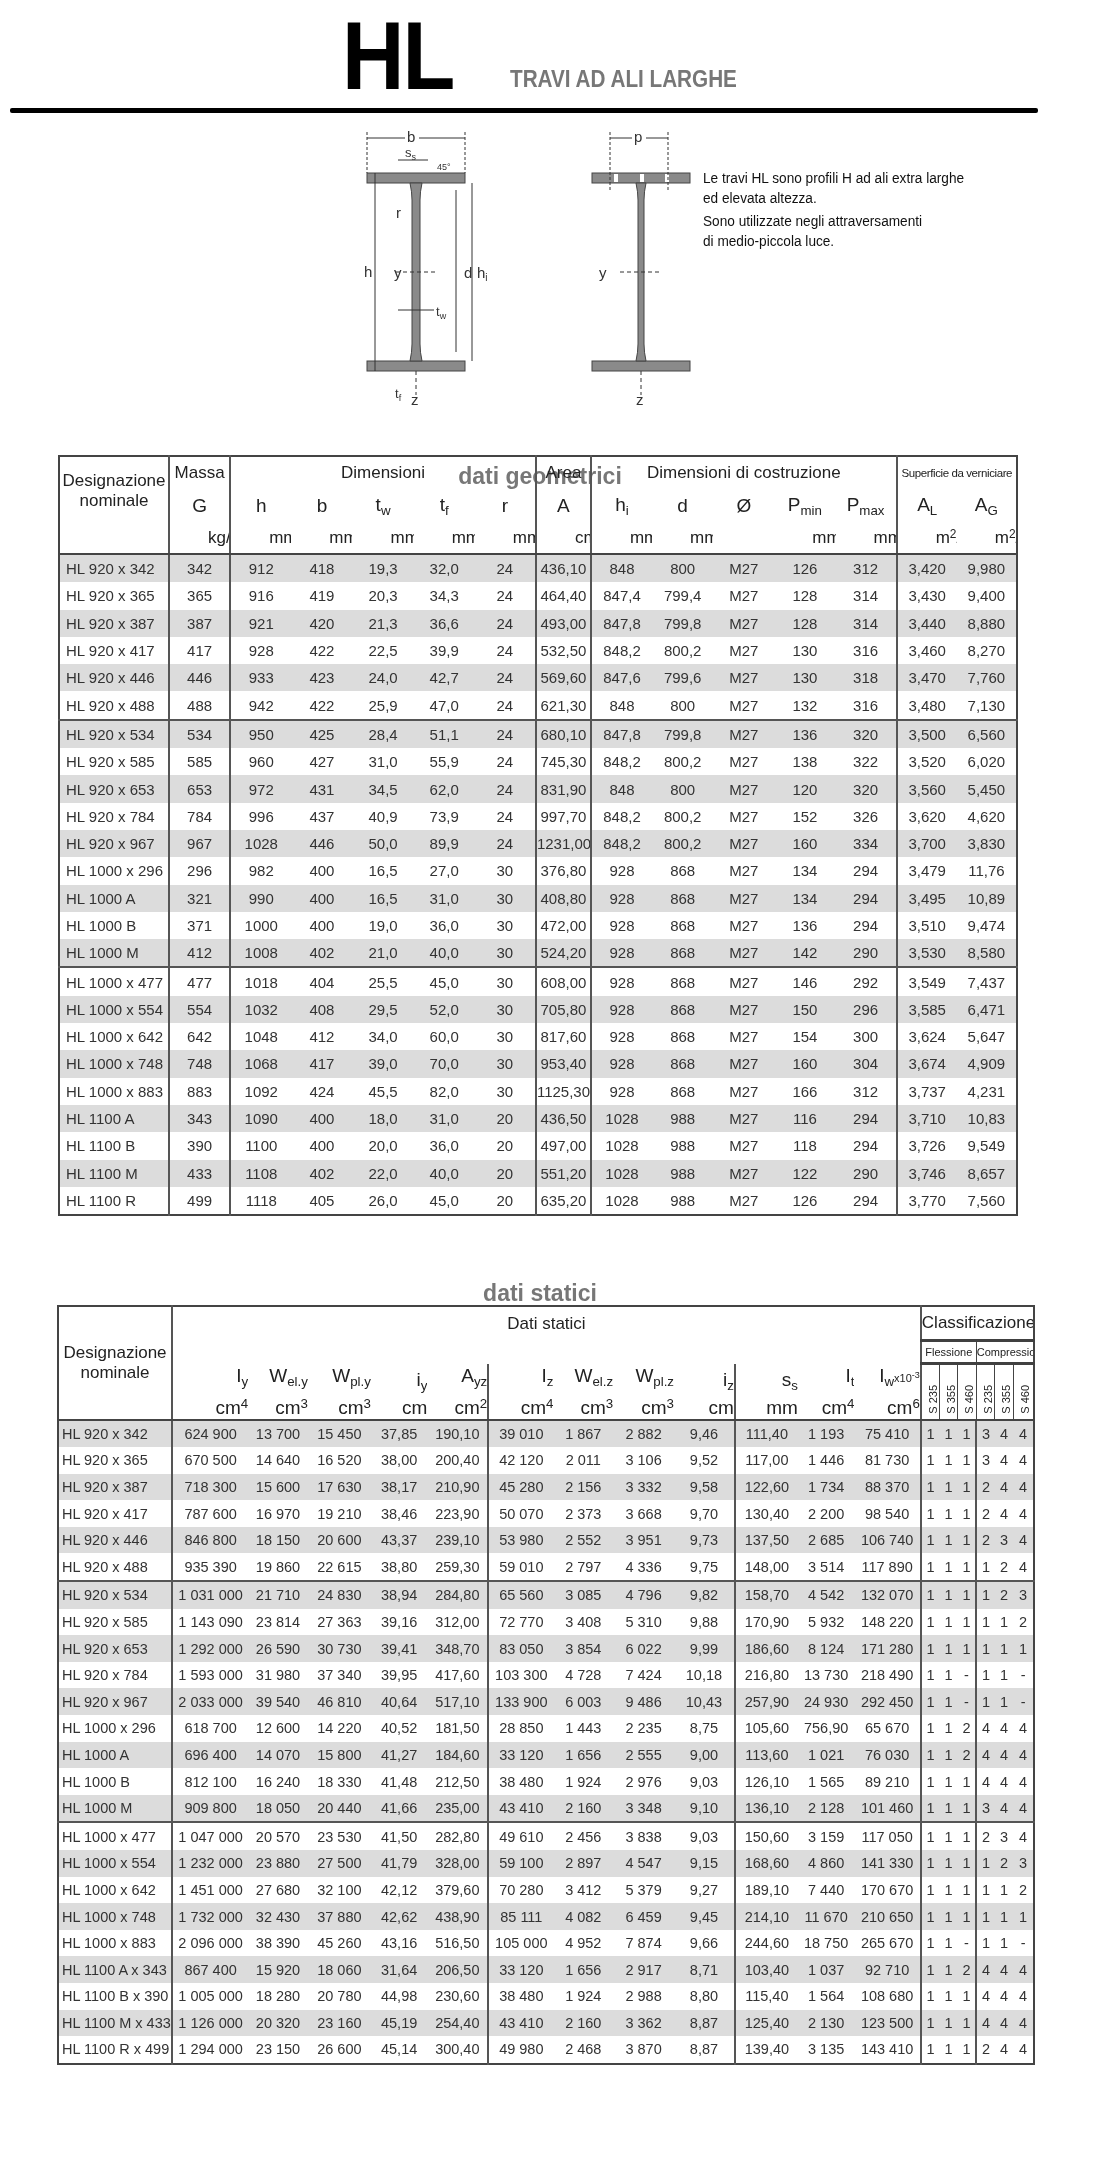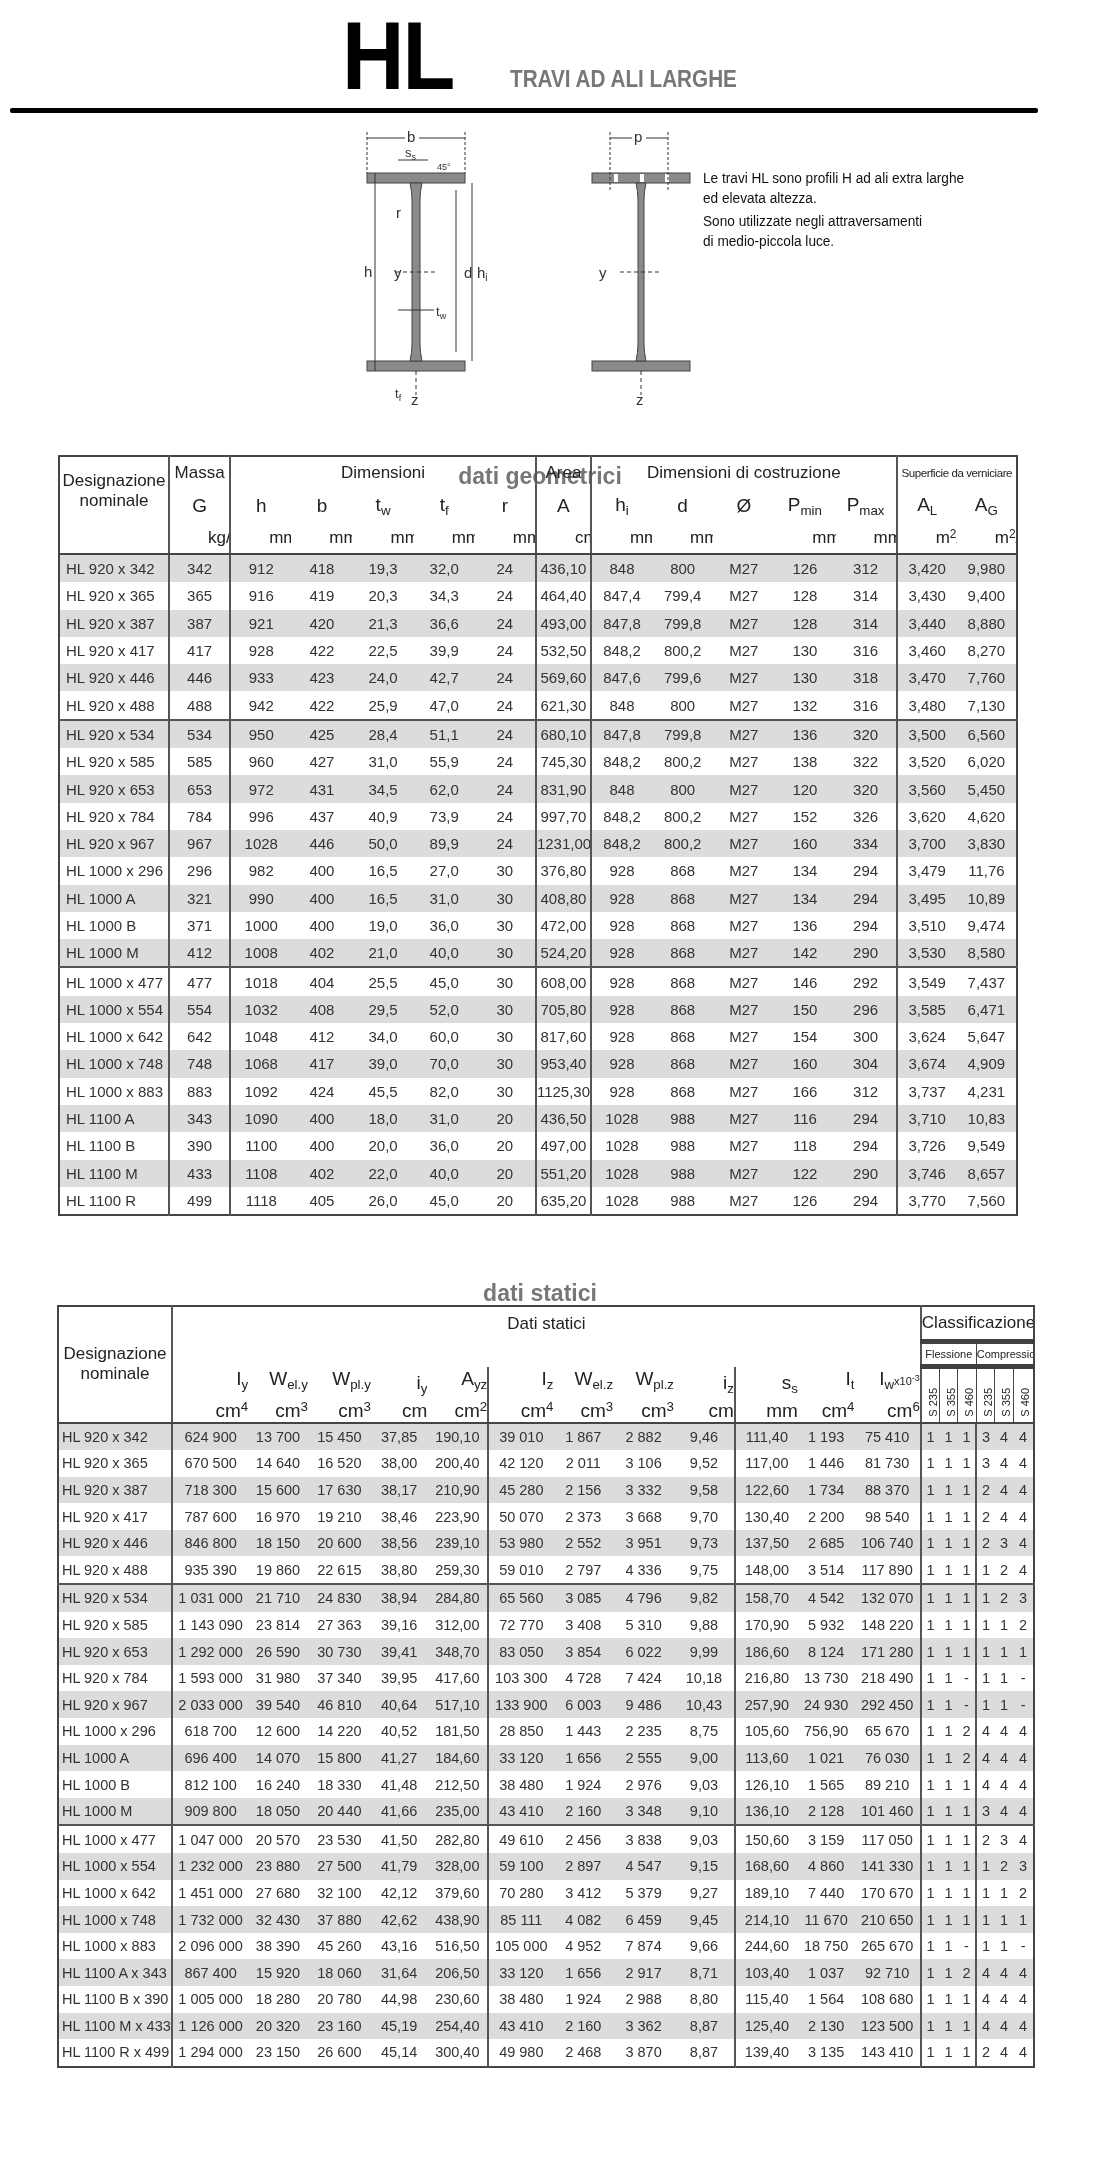--- a/index.html
+++ b/index.html
@@ -33,21 +33,21 @@
   
   #t2{left:57px;top:1305px;width:978px;border:2px solid #444;}
   #t2 thead th{color:#222;text-align:center;}
   #t2 thead tr.r1 th{height:32px;font-size:17px;}
   #t2 thead tr.r2 th{height:20px;font-size:11px;}
   #t2 thead tr.r3 th{height:50px;font-size:19px;line-height:22px;vertical-align:bottom;text-align:right;}
   #t2 thead tr.r3 th{border-bottom:2px solid #444;}
   #t2 tbody td{height:26.6px;font-size:14.5px;text-align:center;color:#333;}
   #t2 tbody td.name{text-align:left;padding-left:3px;font-size:14.5px;}
   .steel{writing-mode:vertical-rl;transform:rotate(180deg);font-size:11px;display:inline-block;}
-  .bt{border-top:5px solid #404040;}
+  .bt{border-top:3px solid #404040;}
   .bl1{border-left:1px solid #444;}
   .diag{left:355px;top:125px;}
 </style>
 </head>
 <body>
 
 <div class="abs" id="title-hl">HL</div>
 <div class="abs" id="subtitle">TRAVI AD ALI LARGHE</div>
 <div class="abs" id="rule"></div>
 
@@ -726,21 +726,21 @@
         <td>1</td>
         <td class="vl">2</td>
         <td>4</td>
         <td>4</td>
       </tr>
       <tr class="shade">
         <td class="name">HL 920 x 446</td>
         <td class="vl">846 800</td>
         <td>18 150</td>
         <td>20 600</td>
-        <td>38,56</td>
+        <td>43,37</td>
         <td>239,10</td>
         <td class="vl">53 980</td>
         <td>2 552</td>
         <td>3 951</td>
         <td>9,73</td>
         <td class="vl">137,50</td>
         <td>2 685</td>
         <td>106 740</td>
         <td class="vl">1</td>
         <td>1</td>

